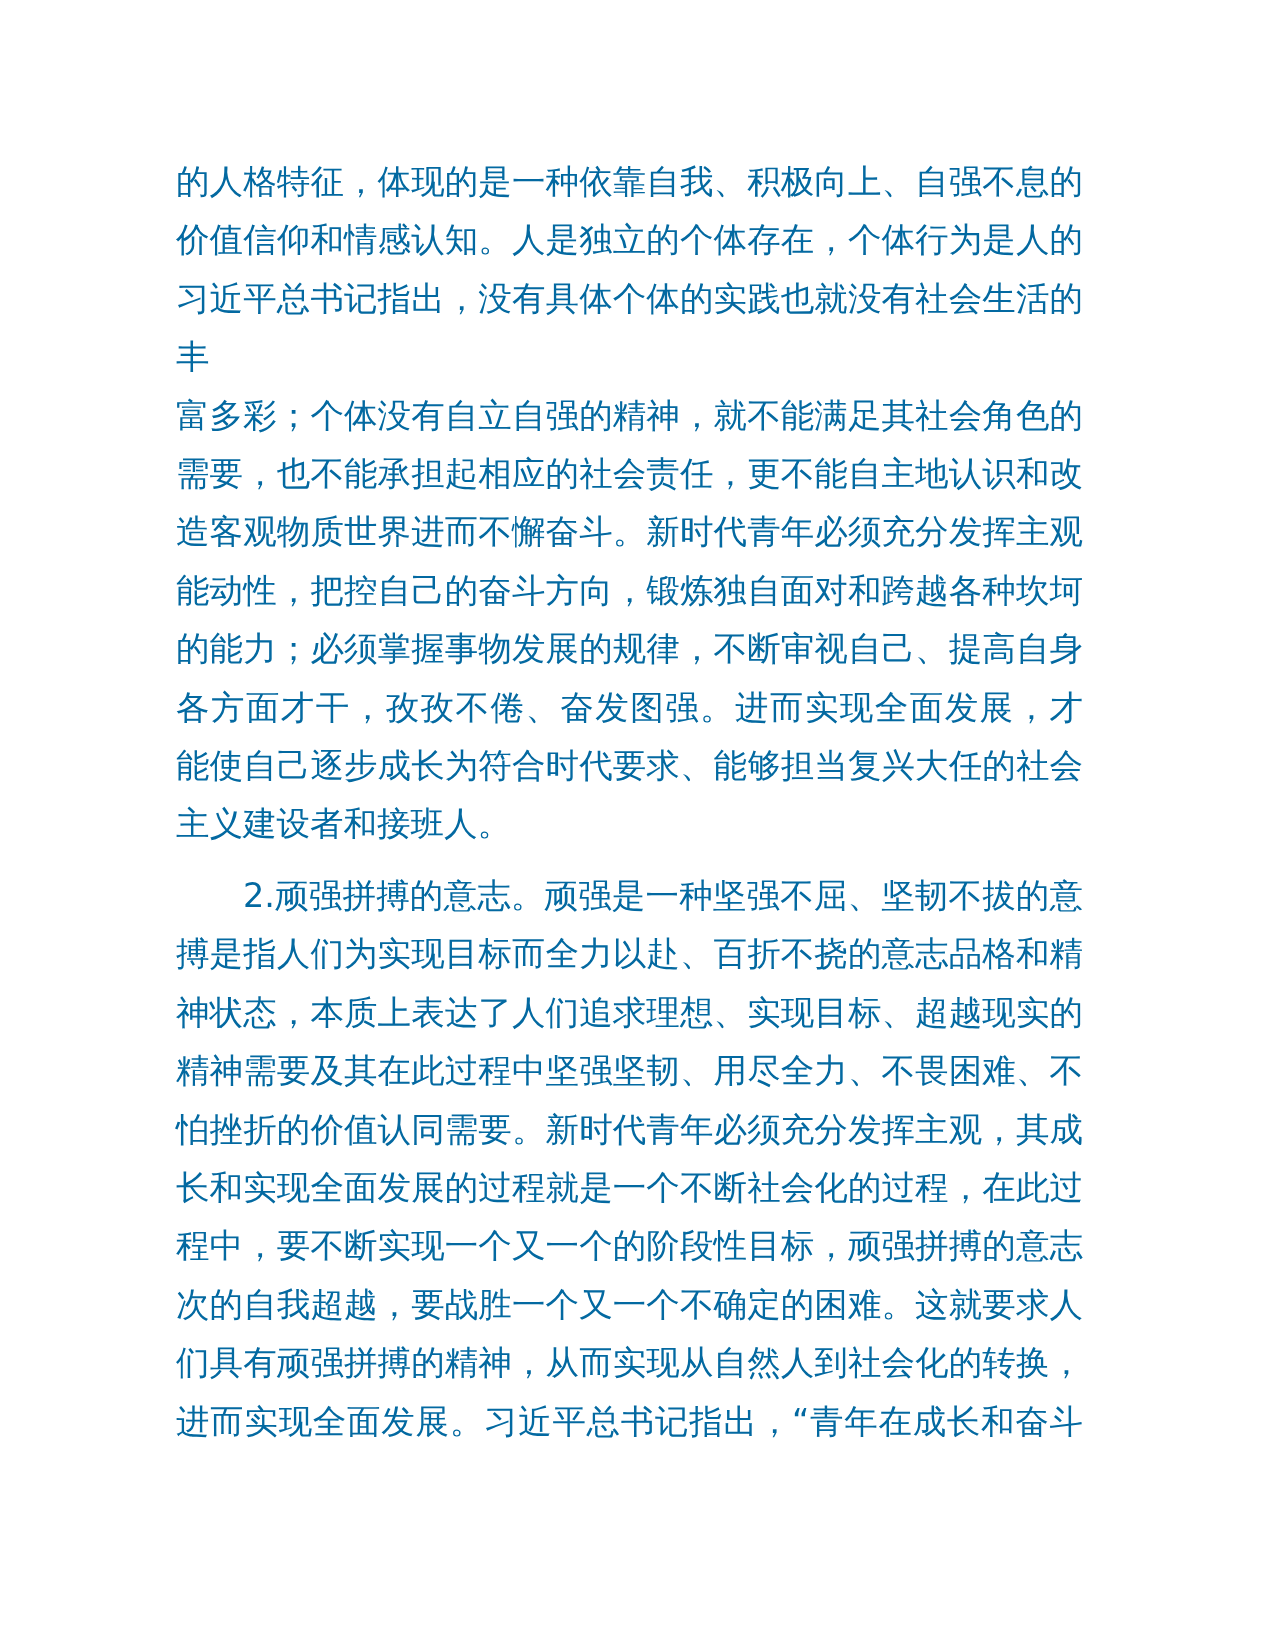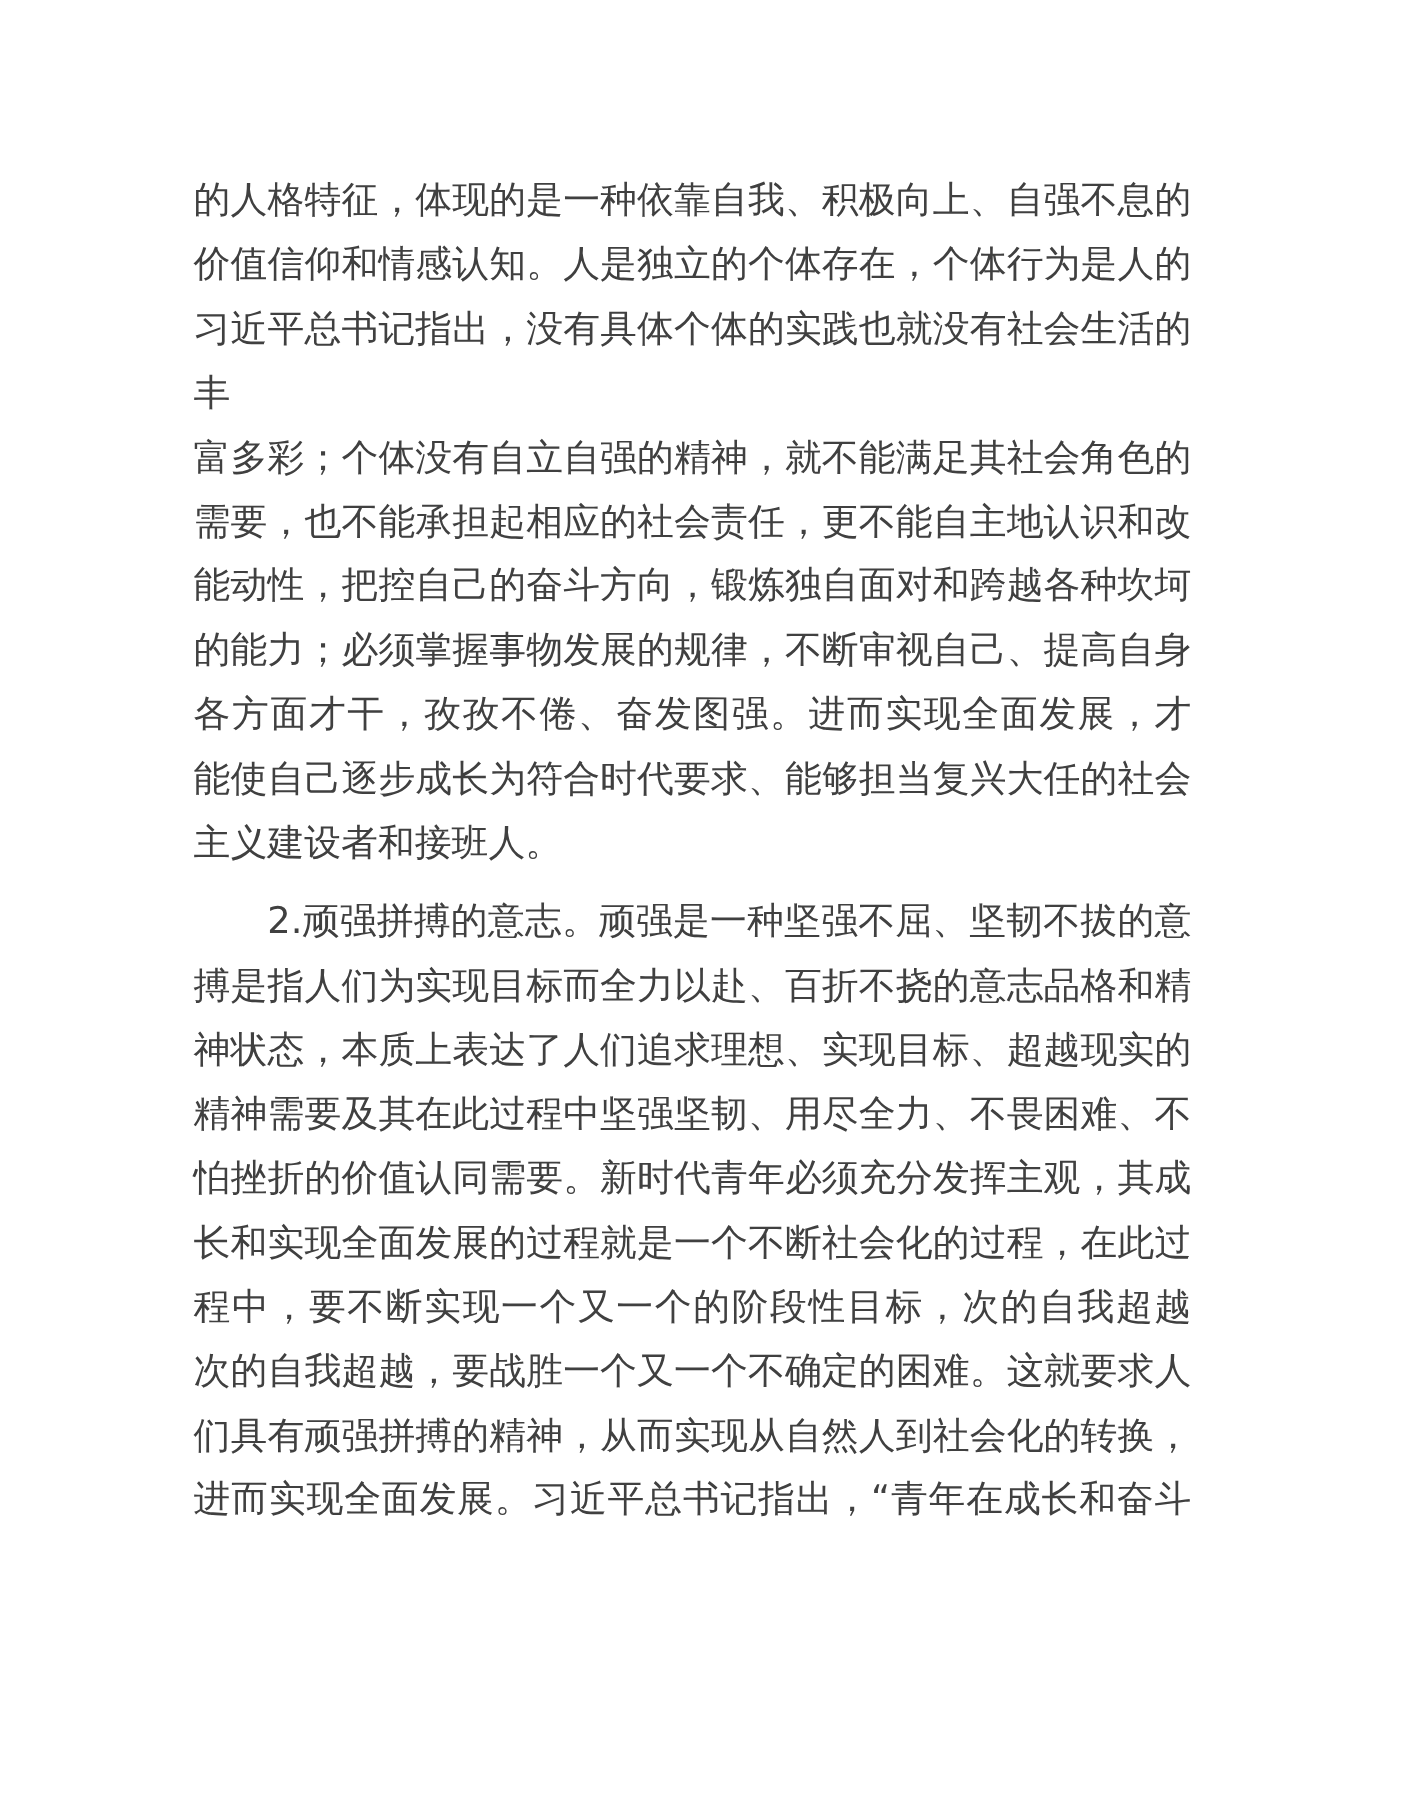--- a/index.html
+++ b/index.html
@@ -7,21 +7,21 @@
     padding: 0;
     background: #ffffff;
   }
   .page {
     position: relative;
     width: 1275px;
     height: 1650px;
     background: #ffffff;
     overflow: hidden;
     font-family: "DejaVu Sans", "Liberation Sans", sans-serif;
-    color: #404040;
+    color: #0369a1;
   }
   .doc-body {
     position: absolute;
     left: 176px;
     top: 153px;
     width: 907px;
     font-size: 33.5px;
     line-height: 58.4px;
     font-weight: 400;
     letter-spacing: 0;
@@ -49,32 +49,33 @@
 <body>
 
 <div class="page">
   <div class="doc-body">
       <div class="para">
         <div class="line">的人格特征，体现的是一种依靠自我、积极向上、自强不息的</div>
         <div class="line">价值信仰和情感认知。人是独立的个体存在，个体行为是人的</div>
         <div class="line">习近平总书记指出，没有具体个体的实践也就没有社会生活的丰</div>
         <div class="line">富多彩；个体没有自立自强的精神，就不能满足其社会角色的</div>
         <div class="line">需要，也不能承担起相应的社会责任，更不能自主地认识和改</div>
+        <div class="line">造客观物质世界进而不懈奋斗。新时代青年必须充分发挥主观</div>
         <div class="line">能动性，把控自己的奋斗方向，锻炼独自面对和跨越各种坎坷</div>
         <div class="line">的能力；必须掌握事物发展的规律，不断审视自己、提高自身</div>
         <div class="line">各方面才干，孜孜不倦、奋发图强。进而实现全面发展，才</div>
         <div class="line">能使自己逐步成长为符合时代要求、能够担当复兴大任的社会</div>
         <div class="line">主义建设者和接班人。</div>
       </div>
       <div class="para last-full">
         <div class="line indent">2.顽强拼搏的意志。顽强是一种坚强不屈、坚韧不拔的意</div>
         <div class="line">搏是指人们为实现目标而全力以赴、百折不挠的意志品格和精</div>
         <div class="line">神状态，本质上表达了人们追求理想、实现目标、超越现实的</div>
         <div class="line">精神需要及其在此过程中坚强坚韧、用尽全力、不畏困难、不</div>
         <div class="line">怕挫折的价值认同需要。新时代青年必须充分发挥主观，其成</div>
         <div class="line">长和实现全面发展的过程就是一个不断社会化的过程，在此过</div>
-        <div class="line">程中，要不断实现一个又一个的阶段性目标，次的自我超越</div>
+        <div class="line">程中，要不断实现一个又一个的阶段性目标，顽强拼搏的意志</div>
         <div class="line">次的自我超越，要战胜一个又一个不确定的困难。这就要求人</div>
         <div class="line">们具有顽强拼搏的精神，从而实现从自然人到社会化的转换，</div>
         <div class="line">进而实现全面发展。习近平总书记指出，“青年在成长和奋斗</div>
       </div>
     </div>
 </div>
 
 </body></html>

